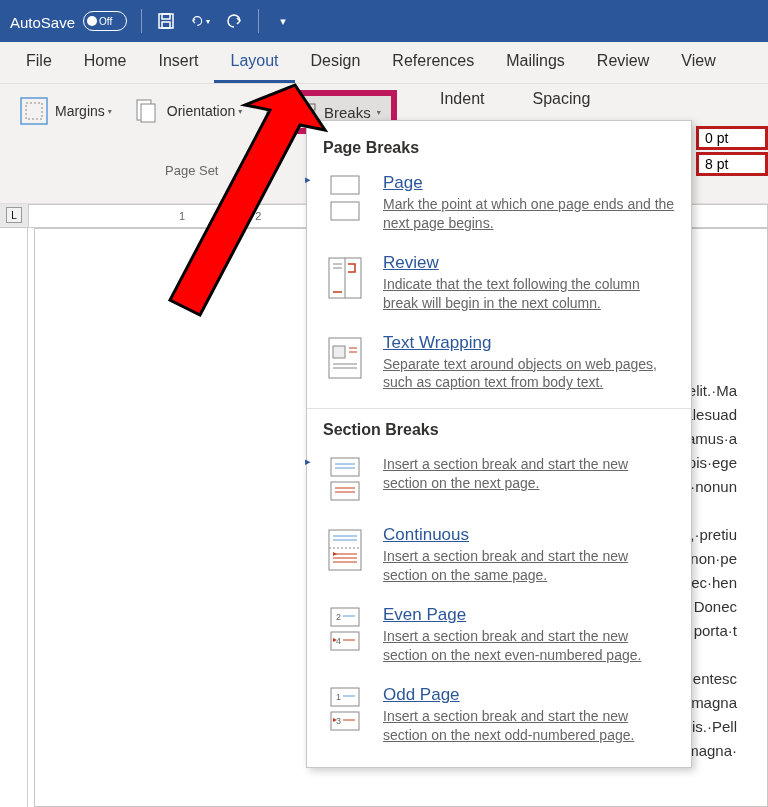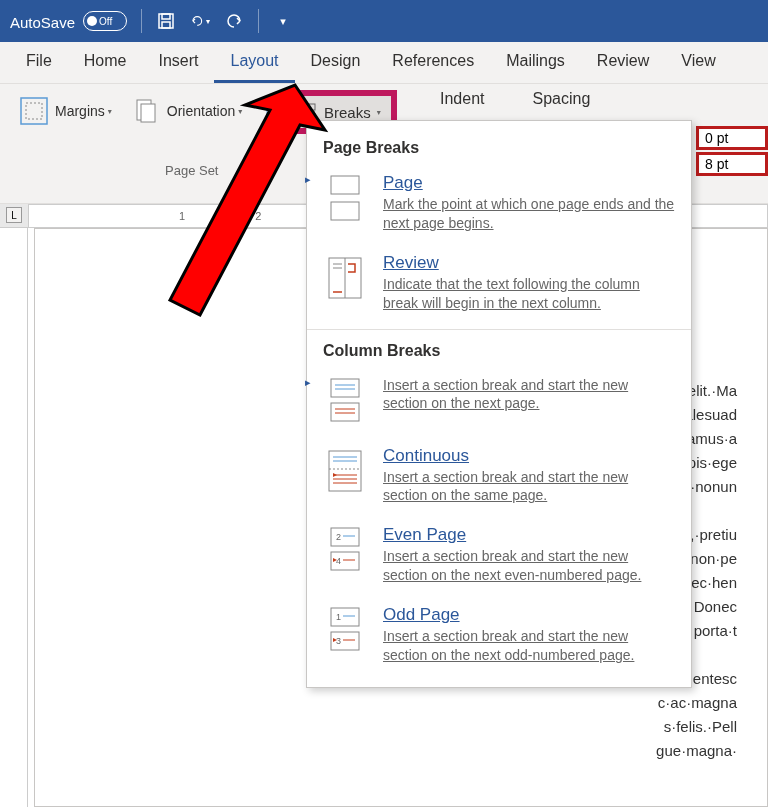--- a/index.html
+++ b/index.html
@@ -230,23 +230,39 @@
           <path d="M23 10 L30 10 L30 18 L23 18" fill="none" stroke="#c43e1c" stroke-width="1.5"></path>
           <line x1="8" y1="38" x2="17" y2="38" stroke="#c43e1c" stroke-width="1.5"></line>
         </svg>
     </div>
     <div class="dd-text">
       <div class="dd-title">Review</div>
       <div class="dd-desc">Indicate that the text following the column break will begin in the next column.</div>
     </div>
   </div>
 
+  <div class="dd-item">
+    <div class="dd-thumb">
+      <svg width="40" height="48" viewBox="0 0 40 48">
+          <rect x="4" y="4" width="32" height="40" fill="#fff" stroke="#888"></rect>
+          <rect x="8" y="12" width="12" height="12" fill="#eee" stroke="#888"></rect>
+          <line x1="24" y1="14" x2="32" y2="14" stroke="#c43e1c"></line>
+          <line x1="24" y1="18" x2="32" y2="18" stroke="#c43e1c"></line>
+          <line x1="8" y1="30" x2="32" y2="30" stroke="#888"></line>
+          <line x1="8" y1="34" x2="32" y2="34" stroke="#888"></line>
+        </svg>
+    </div>
+    <div class="dd-text">
+      <div class="dd-title">Text Wrapping</div>
+      <div class="dd-desc">Separate text around objects on web pages, such as caption text from body text.</div>
+    </div>
+  </div>
 
   <div class="dd-divider"></div>
-  <div class="dd-header">Column Breaks</div>
+  <div class="dd-header">Section Breaks</div>
 
   <div class="dd-item" style="position:relative">
     <span class="dd-marker">▸</span>
     <div class="dd-thumb">
       <svg width="40" height="48" viewBox="0 0 40 48">
           <rect x="6" y="2" width="28" height="18" fill="#fff" stroke="#888"></rect>
           <line x1="10" y1="8" x2="30" y2="8" stroke="#5b9bd5"></line>
           <line x1="10" y1="12" x2="30" y2="12" stroke="#5b9bd5"></line>
           <rect x="6" y="26" width="28" height="18" fill="#fff" stroke="#888"></rect>
           <line x1="10" y1="32" x2="30" y2="32" stroke="#c43e1c"></line>

